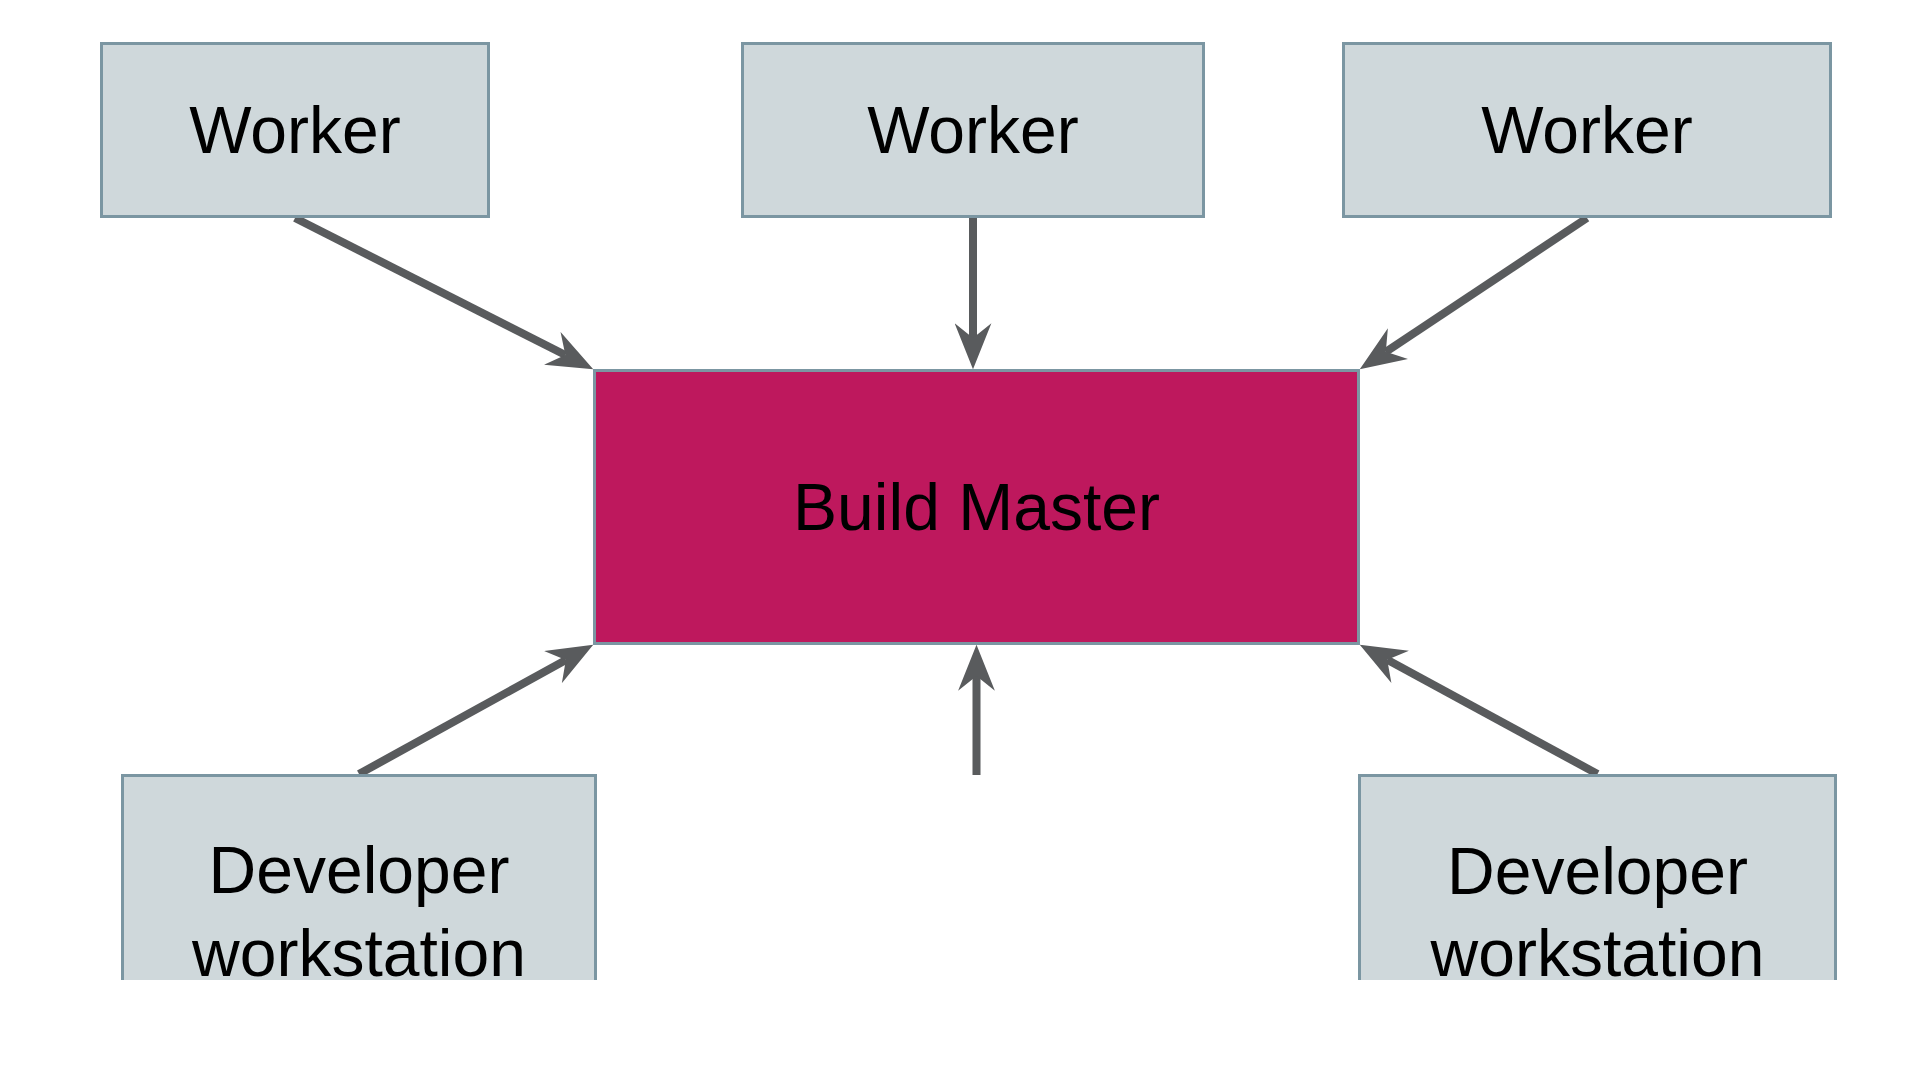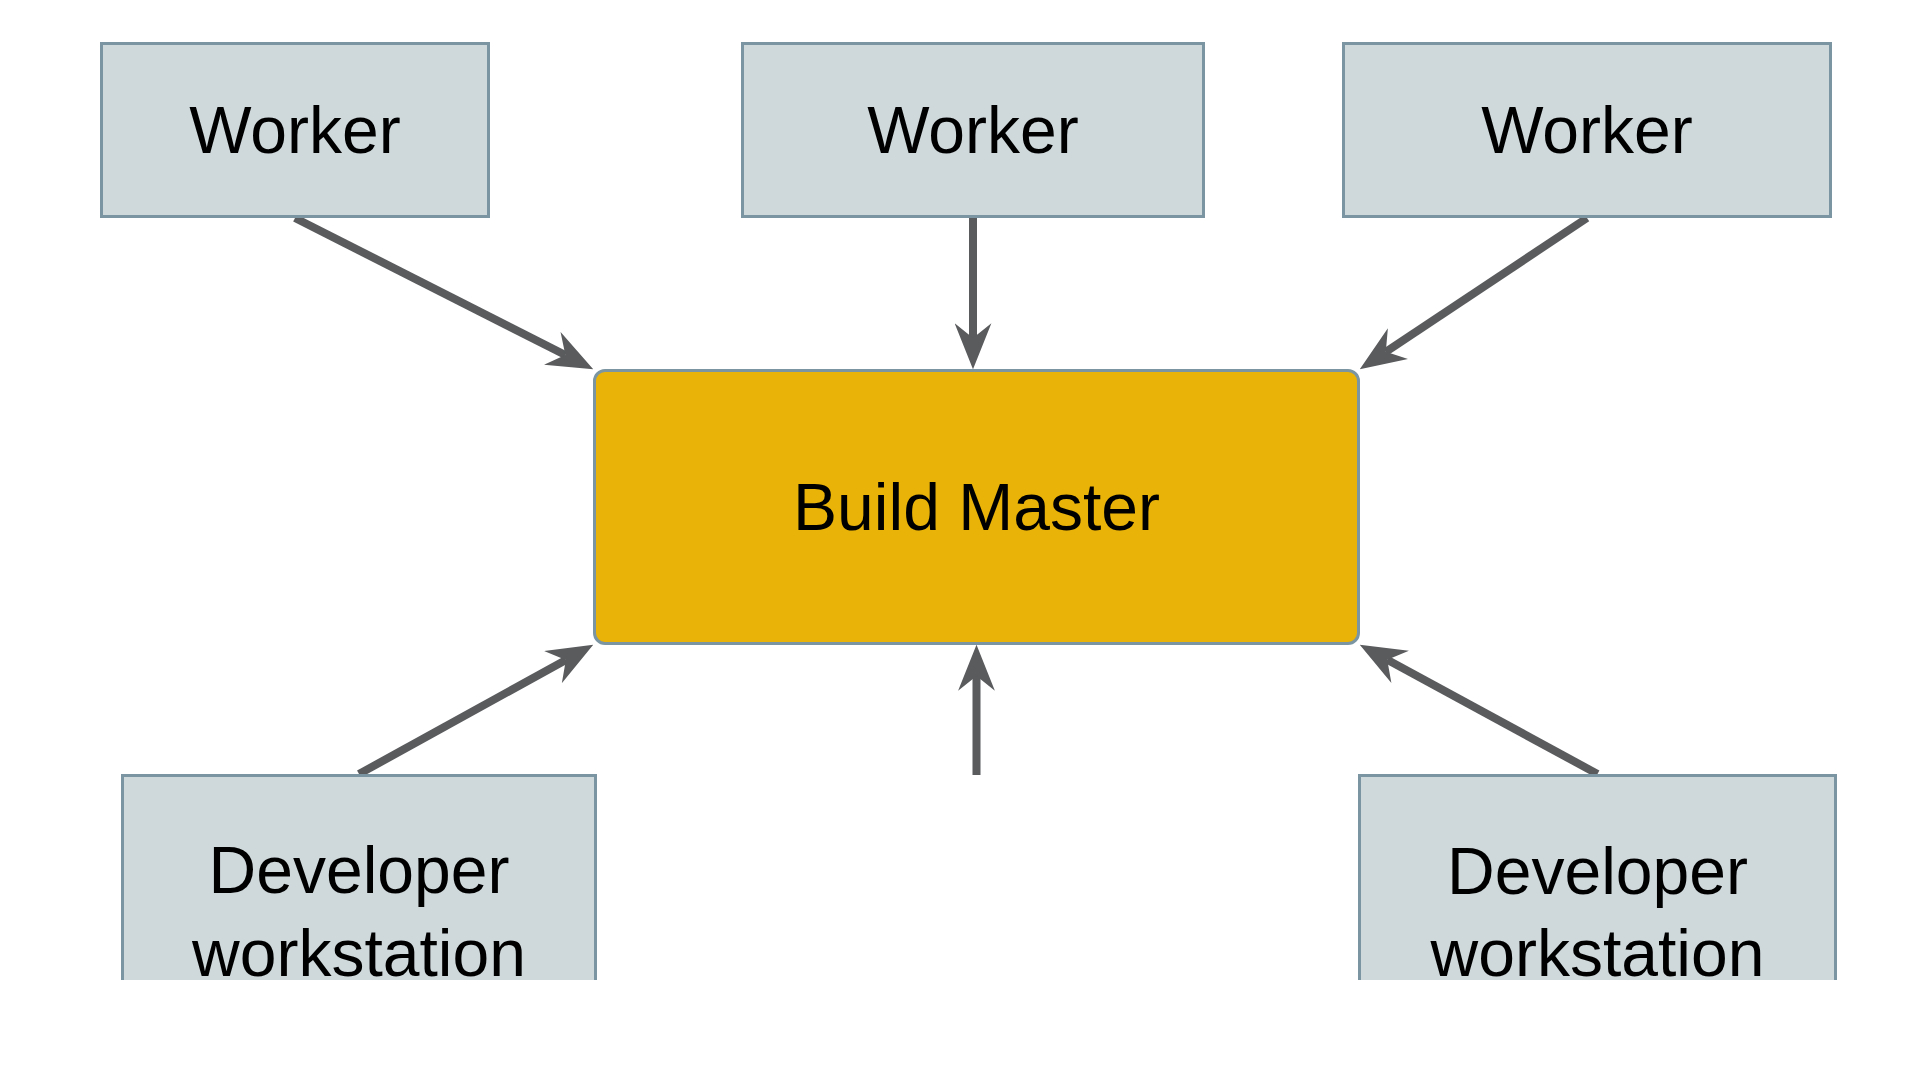--- a/index.html
+++ b/index.html
@@ -76,21 +76,21 @@
   </div>
 
   <div class="node" id="n-worker-2" style="background: rgb(207, 216, 219); border-color: rgb(123, 150, 162);">
     <span class="label" style="color: rgb(0, 0, 0);">Worker</span>
   </div>
 
   <div class="node" id="n-worker-3" style="background: rgb(207, 216, 219); border-color: rgb(123, 150, 162);">
     <span class="label" style="color: rgb(0, 0, 0);">Worker</span>
   </div>
 
-  <div class="node" id="n-build-master" style="background: #eab308; border-color: rgb(123, 150, 162); border-radius: 12px;">
+  <div class="node" id="n-build-master" style="background: #be185d; border-color: rgb(123, 150, 162);">
     <span class="label" style="color: rgb(0, 0, 0);">Build Master</span>
   </div>
 
   <div class="node" id="n-developer-workstation-1" style="background: rgb(207, 216, 219); border-color: rgb(123, 150, 162);">
     <span class="label" style="color: rgb(0, 0, 0);">Developer workstation</span>
   </div>
 
 
   <div class="node" id="n-developer-workstation-2" style="background: rgb(207, 216, 219); border-color: rgb(123, 150, 162);">
     <span class="label" style="color: rgb(0, 0, 0);">Developer workstation</span>

